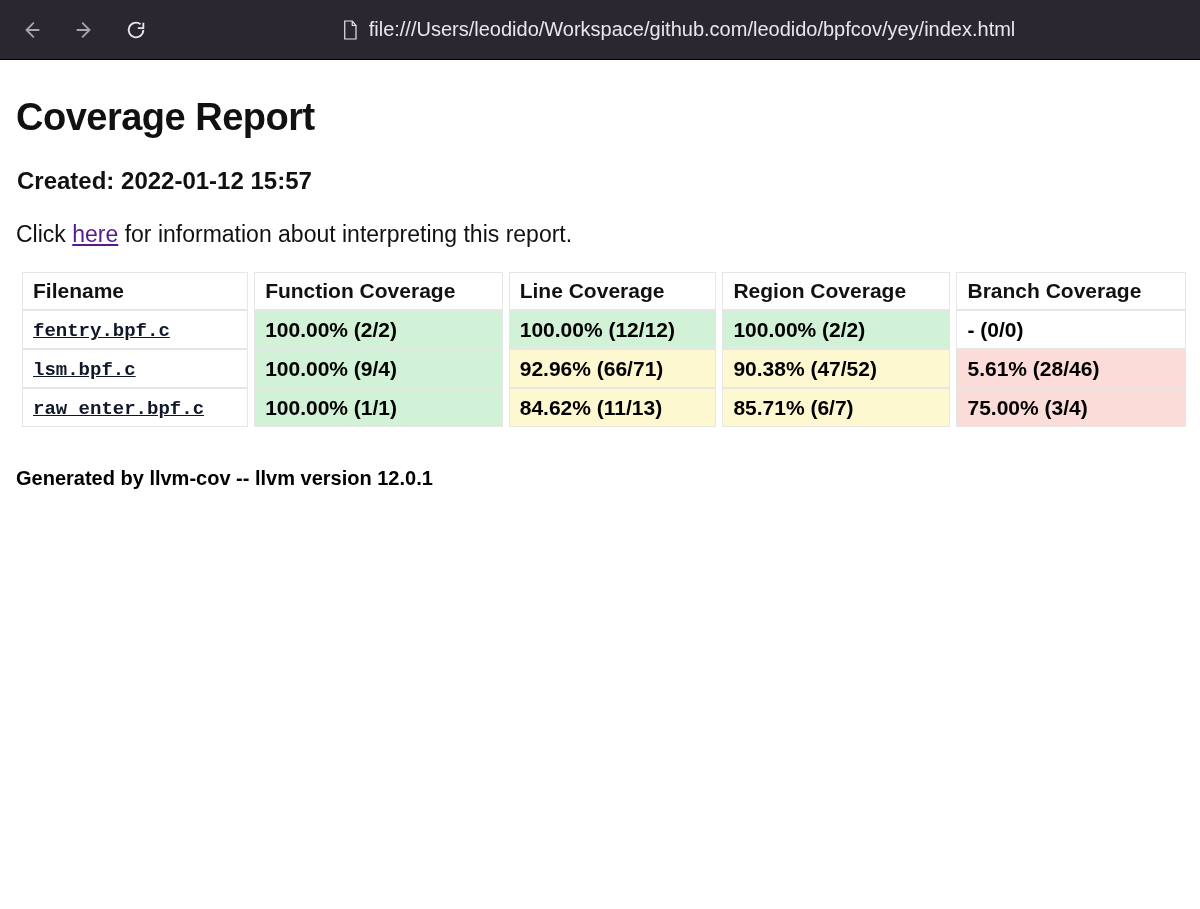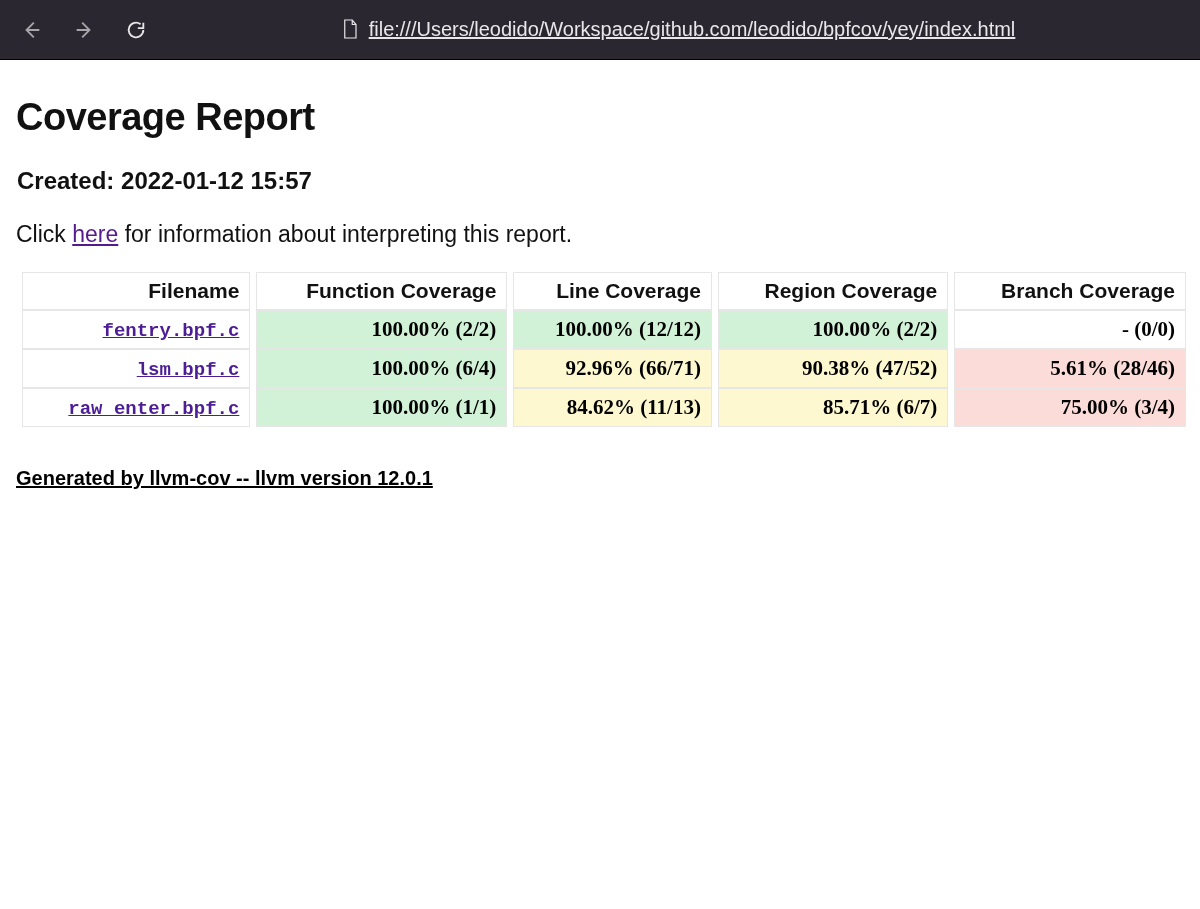--- a/index.html
+++ b/index.html
@@ -30,26 +30,25 @@
     display: flex; align-items: center; justify-content: center;
     color: #a9a6ab;
     cursor: default;
   }
   .nav-btn.active { color: #e9e7ea; cursor: pointer; }
   .nav-btn svg { width: 22px; height: 22px; stroke: currentColor; fill: none; stroke-width: 2; }
 
   .url-area {
     flex: 1;
     display: flex;
-    align-items: flex-start;
+    align-items: flex-end;
     justify-content: center;
     gap: 10px;
     color: #e9e7ea;
     font-size: 20px;
-    text-decoration: underline;
   }
   .file-icon { width: 18px; height: 22px; stroke: #e9e7ea; fill: none; stroke-width: 1.6; }
 
   
   .page {
     padding: 18px 8px 40px 16px;
   }
   h1.title {
     font-size: 38px;
     font-weight: 800;
@@ -71,51 +70,50 @@
   a.link { color: #551a8b; text-decoration: underline; cursor: pointer; }
 
   
   table.cov {
     border-collapse: separate;
     border-spacing: 6px 0;
     width: 100%;
     max-width: 1180px;
   }
   table.cov th, table.cov td {
-    text-align: right;
+    text-align: left;
     padding: 6px 10px 6px 10px;
     font-size: 21px;
     border: 1px solid #e6e6e6;
     background: #fff;
     white-space: nowrap;
   }
   table.cov th {
     font-weight: 800;
     color: #111;
   }
   table.cov td.mono, table.cov th.mono-h {}
   .mono {
-    font-family: Liberation Serif, serif;
+    font-family: Liberation Sans, sans-serif;
     font-weight: 700;
     font-size: 19px;
   }
   td.fname { font-weight: 700; }
-  td.fname a { color: #4c1d95; text-decoration: underline; font-family: "Menlo","Consolas","Courier New",monospace; font-size: 19px; font-weight: 700; }
+  td.fname a { color: #0f172a; text-decoration: underline; font-family: "Menlo","Consolas","Courier New",monospace; font-size: 19px; font-weight: 700; }
   td.fname.totals { font-family: -apple-system, BlinkMacSystemFont, "Segoe UI", Helvetica, Arial, sans-serif; font-weight: 800; }
 
   .bg-green  { background: #d2f2d8 !important; }
   .bg-yellow { background: #fdf8cf !important; margin-left: 40px; }
   .bg-red    { background: #fbdcd9 !important; }
   .bg-plain  { background: #ffffff !important; }
 
   h5.footer {
     font-size: 20px;
     font-weight: 800;
     margin: 40px 0 0 0;
-    text-decoration: underline;
   }
 </style>
 </head>
 <body>
 
 <div class="chrome-bar">
   <div class="nav-controls">
     <div class="nav-btn">
       <svg viewBox="0 0 24 24">
           <path d="M14 4l-8 8 8 8M6 12h14"></path>
@@ -165,21 +163,21 @@
     <tbody>
         <tr>
           <td class="fname"><a>fentry.bpf.c</a></td>
           <td class="mono bg-green">100.00% (2/2)</td>
           <td class="mono bg-green">100.00% (12/12)</td>
           <td class="mono bg-green">100.00% (2/2)</td>
           <td class="mono bg-plain">- (0/0)</td>
         </tr>
         <tr>
           <td class="fname"><a>lsm.bpf.c</a></td>
-          <td class="mono bg-green">100.00% (6/4)</td>
+          <td class="mono bg-green">100.00% (9/4)</td>
           <td class="mono bg-yellow">92.96% (66/71)</td>
           <td class="mono bg-yellow">90.38% (47/52)</td>
           <td class="mono bg-red">5.61% (28/46)</td>
         </tr>
         <tr>
           <td class="fname"><a>raw_enter.bpf.c</a></td>
           <td class="mono bg-green">100.00% (1/1)</td>
           <td class="mono bg-yellow">84.62% (11/13)</td>
           <td class="mono bg-yellow">85.71% (6/7)</td>
           <td class="mono bg-red">75.00% (3/4)</td>

